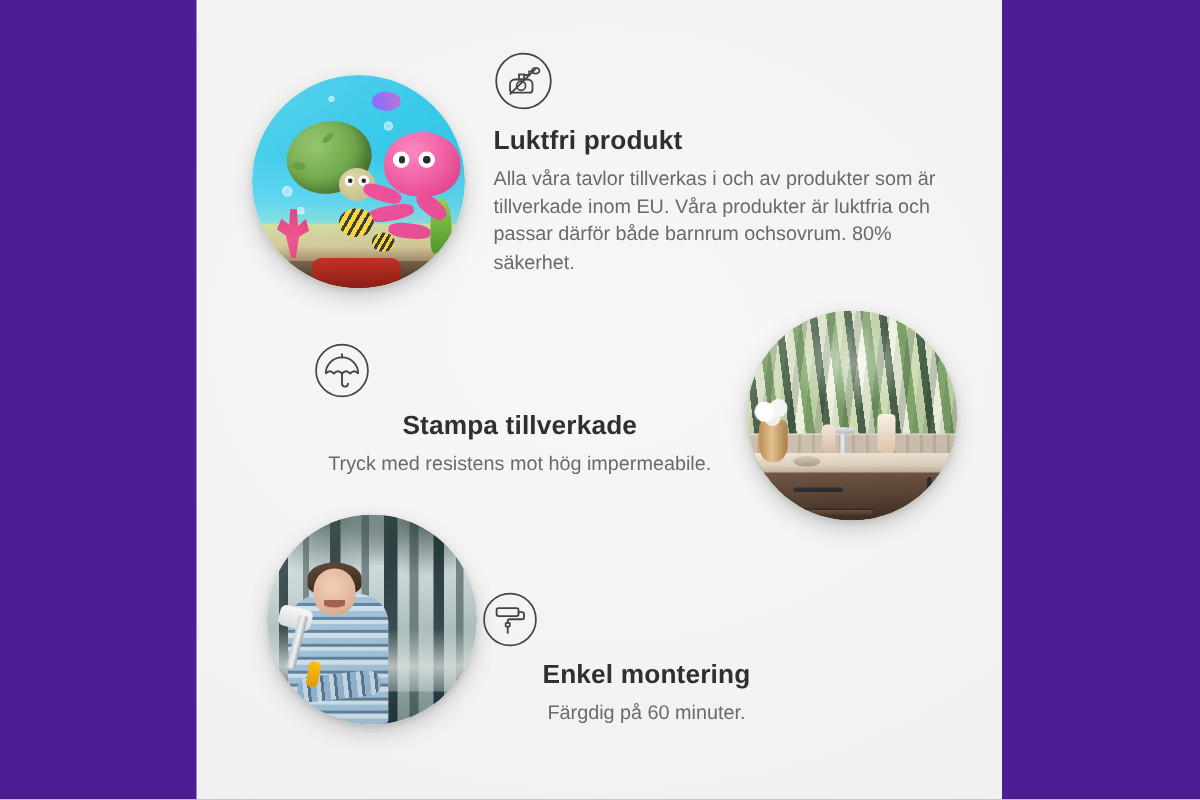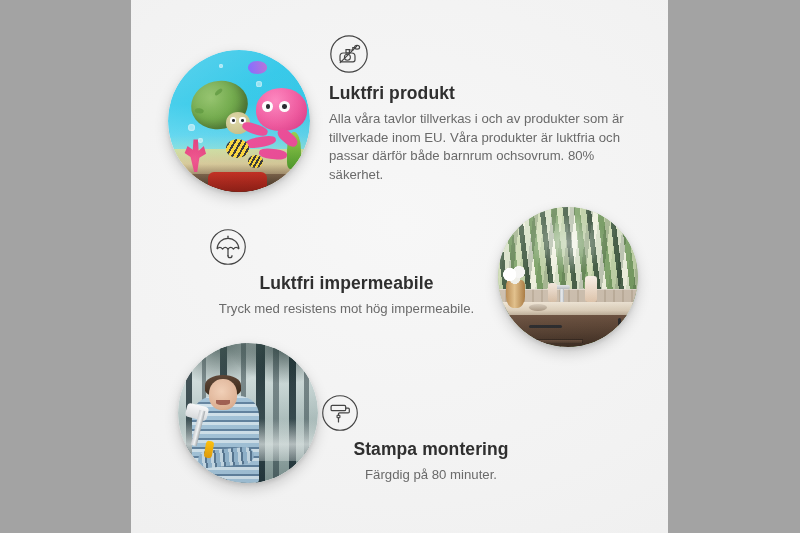--- a/index.html
+++ b/index.html
@@ -13,21 +13,21 @@
     height: 533px;
     overflow: hidden;
     font-family: "Liberation Sans", "DejaVu Sans", sans-serif;
   }
 
   
   #page {
     position: relative;
     width: 800px;
     height: 533px;
-    background: #a3a3a3;
+    background: #4c1d95;
   }
 
   
   #canvas {
     position: absolute;
     left: 131px;
     top: 0px;
     width: 537px;
     height: 533px;
     background:
@@ -327,32 +327,32 @@
       <span class="icon-wrap">
         <svg class="ico" width="38" height="38" viewBox="0 0 40 40" aria-hidden="true">
           <circle cx="20" cy="20" r="18.2" fill="none" stroke="#444" stroke-width="1.2"></circle>
           <path d="M8.6 22.2 a11.4 11.4 0 0 1 22.8 0" fill="none" stroke="#444" stroke-width="1.3"></path>
           <path d="M8.6 22.2 q2.85 -3.4 5.7 0 q2.85 -3.4 5.7 0 q2.85 -3.4 5.7 0 q2.85 -3.4 5.7 0" fill="none" stroke="#444" stroke-width="1.3" stroke-linejoin="round"></path>
           <line x1="20" y1="22.2" x2="20" y2="29.2" stroke="#444" stroke-width="1.3" stroke-linecap="round"></line>
           <path d="M20 29.2 a2.1 2.1 0 0 0 4.2 0" fill="none" stroke="#444" stroke-width="1.3" stroke-linecap="round"></path>
           <line x1="20" y1="10.8" x2="20" y2="8.6" stroke="#444" stroke-width="1.3" stroke-linecap="round"></line>
         </svg>
       </span>
-      <p class="f-title">Luktfri impermeabile</p>
+      <p class="f-title">Stampa tillverkade</p>
       <p class="f-desc">Tryck med resistens mot hög impermeabile.</p>
     </div>
 
     <div class="feature" id="feature-mounting">
       <span class="icon-wrap">
         <svg class="ico" width="38" height="38" viewBox="0 0 40 40" aria-hidden="true">
           <circle cx="20" cy="20" r="18.2" fill="none" stroke="#444" stroke-width="1.2"></circle>
           <rect x="10.6" y="12.0" width="15.4" height="5.6" rx="1.4" fill="none" stroke="#444" stroke-width="1.3"></rect>
           <path d="M26.0 14.8 h2.6 a1.2 1.2 0 0 1 1.2 1.2 v2.6 a1.2 1.2 0 0 1 -1.2 1.2 h-9.0 a1.2 1.2 0 0 0 -1.2 1.2 v1.4" fill="none" stroke="#444" stroke-width="1.3" stroke-linecap="round" stroke-linejoin="round"></path>
           <rect x="16.9" y="22.4" width="3.0" height="2.6" rx="0.6" fill="none" stroke="#444" stroke-width="1.2"></rect>
           <line x1="18.4" y1="25.0" x2="18.4" y2="29.4" stroke="#444" stroke-width="1.3" stroke-linecap="round"></line>
         </svg>
       </span>
-      <p class="f-title">Stampa montering</p>
-      <p class="f-desc">Färgdig på 80 minuter.</p>
+      <p class="f-title">Enkel montering</p>
+      <p class="f-desc">Färgdig på 60 minuter.</p>
     </div>
 
   </div>
 </div>
 
 </body></html>

